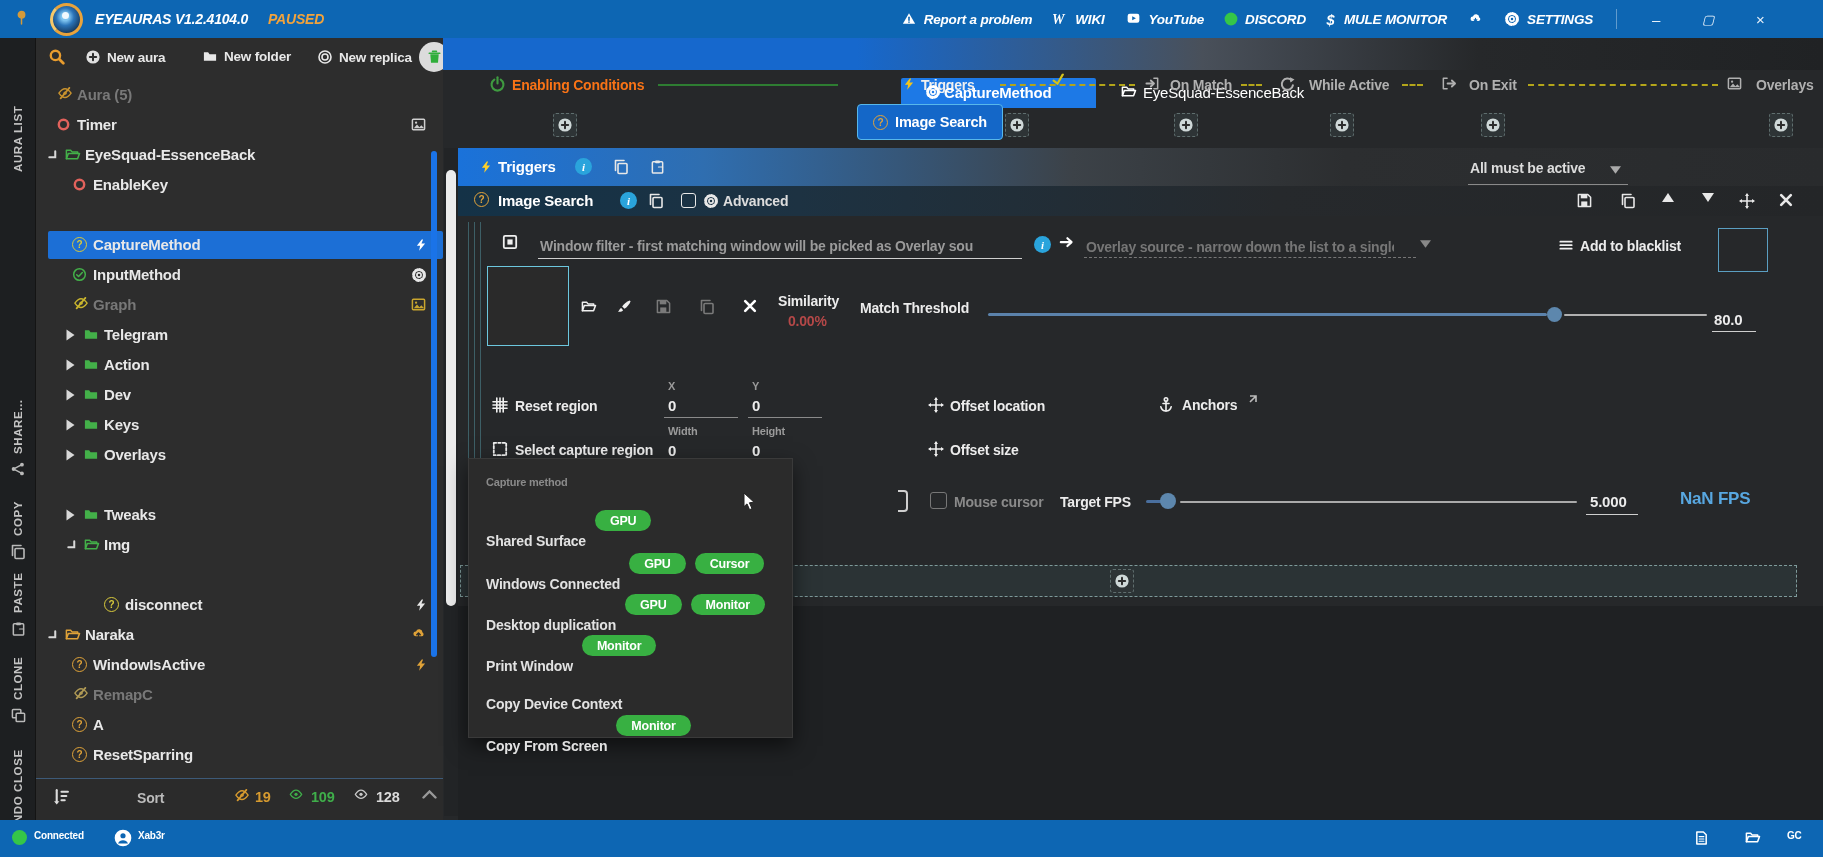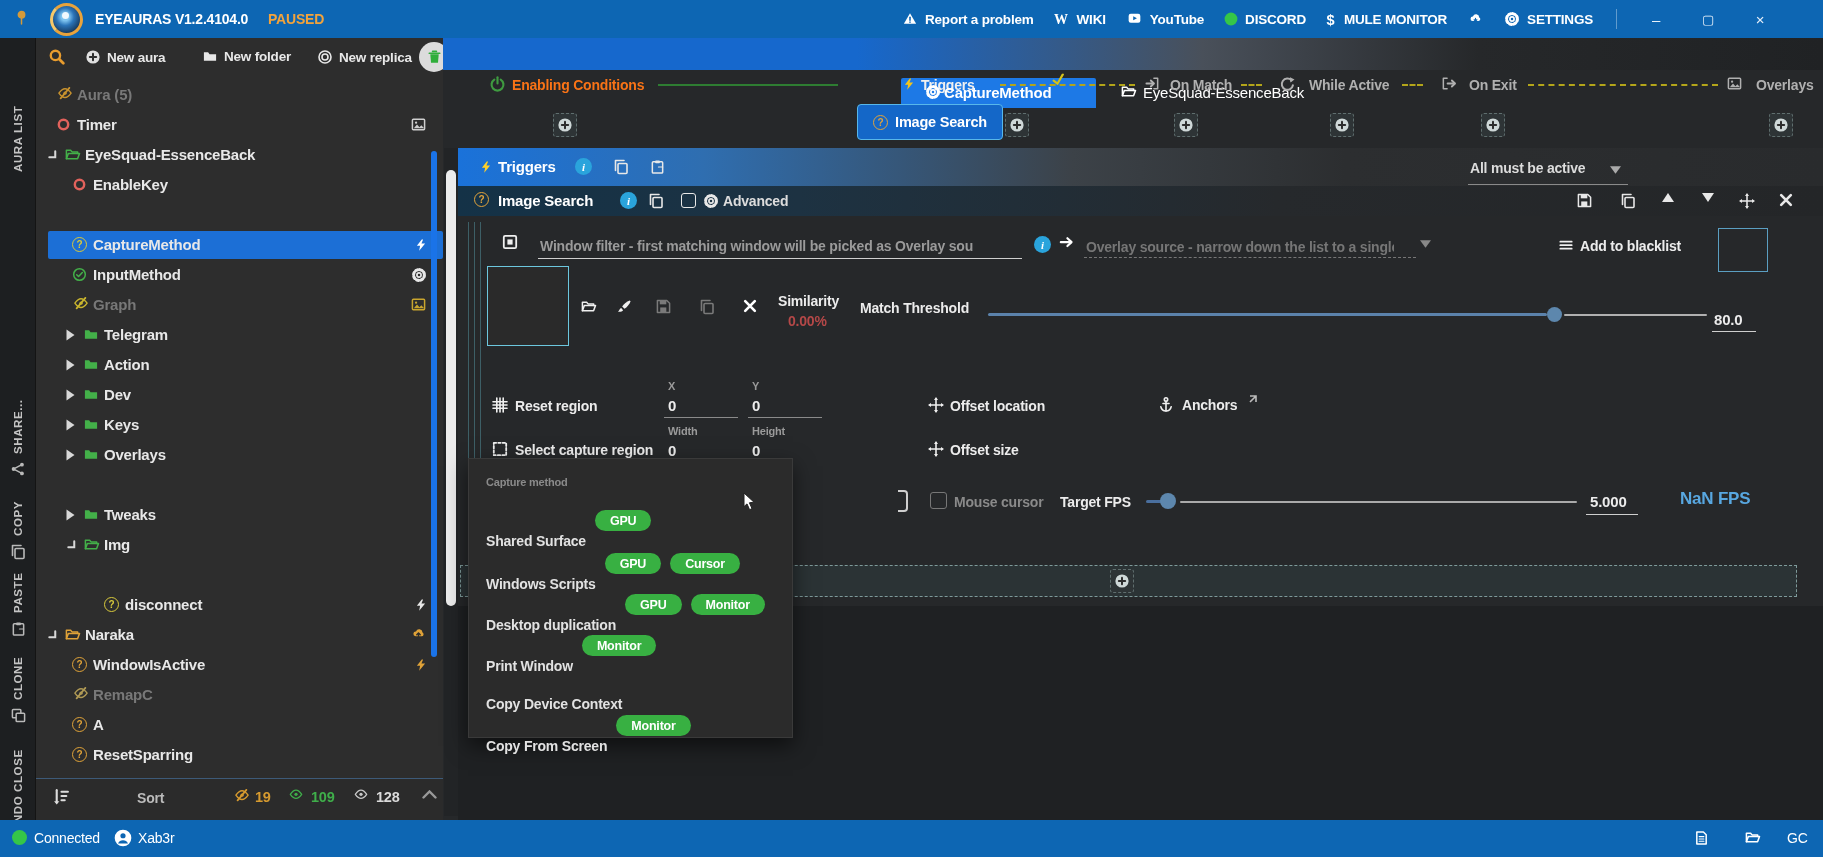--- a/index.html
+++ b/index.html
@@ -4,21 +4,21 @@
 <style>
   * { margin:0; padding:0; box-sizing:border-box; }
   html,body { background:#111; }
   body { font-family:"Liberation Sans", sans-serif; letter-spacing:-0.2px; }
   #app { position:relative; width:1823px; height:857px; overflow:hidden; background:#26282a; }
   .abs { position:absolute; }
   .ic { display:inline-flex; align-items:center; justify-content:center; line-height:0; }
   .ic svg { display:block; }
 
   
-  .titlebar { position:absolute; left:0; top:0; width:1823px; height:38px; background:#0d66b3; }
+  .titlebar { position:absolute; left:0; top:0; width:1823px; height:38px; background:#0d66b3;font-style:italic; }
   .titlebar .app-title { position:absolute; left:95px; top:11px; font-size:14px; font-weight:700; color:#fff; }
   .titlebar .paused { position:absolute; left:268px; top:11px; font-size:14px; font-weight:700; color:#f2a33c; }
   .logo { position:absolute; left:50px; top:3px; width:33px; height:33px; border-radius:50%;
           background:radial-gradient(circle at 45% 40%, #7ec3ef 0 18%, #2b74b8 40%, #173a5e 75%);
           border:3px solid #e8a33c; border-left-color:#f5c86a; }
   .logo::after { content:""; position:absolute; left:9px; top:6px; width:7px; height:7px; border-radius:50%; background:#fff; opacity:.9; }
   .tb-links { position:absolute; right:230px; top:0; height:38px; display:flex; align-items:center; gap:20px; }
   .tb-link { display:flex; align-items:center; gap:7px; color:#fff; font-size:13.5px; font-weight:700; cursor:pointer; }
   .tb-controls { position:absolute; right:50px; top:0; height:38px; display:flex; align-items:center; gap:26px; }
   .tb-btn { color:#e8f1fa; font-size:15px; width:26px; text-align:center; cursor:pointer; }
@@ -43,21 +43,21 @@
   .tree-icon { position:absolute; top:7px; }
   .tree-arrow { position:absolute; top:9px; color:#d8d8d8; }
   .tree-right { position:absolute; right:16px; top:7px; display:flex; gap:6px; }
   .qcirc { width:15px; height:15px; border-radius:50%; border:1.5px solid currentColor; display:inline-flex; align-items:center; justify-content:center; font-size:10px; font-weight:700; }
   .tree-scroll { position:absolute; left:395px; top:113px; width:6px; height:506px; background:#1a73e8; border-radius:3px; }
   .sb-footer { position:absolute; left:0; top:740px; width:100%; height:42px; background:#2b2b2b; border-top:1px solid #3d5a78; }
   .cnt { font-size:14.5px; font-weight:700; }
 
   
   .statusbar { position:absolute; left:0; top:820px; width:1823px; height:37px; background:#0d66b3; color:#fff; }
-  .statusbar .txt { font-size:14px; font-weight:400; }
+  .statusbar .txt { font-size:10px; font-weight:700; }
 
   
   .main-bg { position:absolute; left:443px; top:38px; width:1380px; height:782px; background:#26282a; }
   .panel-low { position:absolute; left:458px; top:606px; width:1365px; height:214px; background:#1f2123; }
   .main-scroll-track { position:absolute; left:444px; top:148px; width:14px; height:668px; background:#222426; }
   .main-scroll-thumb { position:absolute; left:446px; top:170px; width:10px; height:436px; background:#ececec; border-radius:5px; }
 
   .tabbar { position:absolute; left:443px; top:38px; width:1380px; height:32px;
             background:linear-gradient(90deg,#1668cd 0%,#1668cd 30%,#49505a 55%,#26282a 75%,#202224 100%); }
   .tab-sel { position:absolute; left:458px; top:40px; width:195px; height:30px; background:#1d79e6; border-radius:2px 2px 0 0; }
@@ -1002,21 +1002,21 @@
   </div>
 
   <div class="dropdown">
     <span class="abs" style="left:17px;top:17px;font-size:11px;font-weight:700;color:#8a8a8a">Capture method</span>
     <div id="dd-items">
         <div class="dd-row" style="top: 33px;">
           <span class="dd-name">Shared Surface</span>
           <span class="pill">GPU</span>
         </div>
         <div class="dd-row" style="top: 76px;">
-          <span class="dd-name">Windows Scripts</span>
+          <span class="dd-name">Windows Connected</span>
           <span class="pill">GPU</span>
           <span class="pill">Cursor</span>
         </div>
         <div class="dd-row" style="top: 117px;">
           <span class="dd-name">Desktop duplication</span>
           <span class="pill">GPU</span>
           <span class="pill">Monitor</span>
         </div>
         <div class="dd-row" style="top: 158px;">
           <span class="dd-name">Print Window</span>

